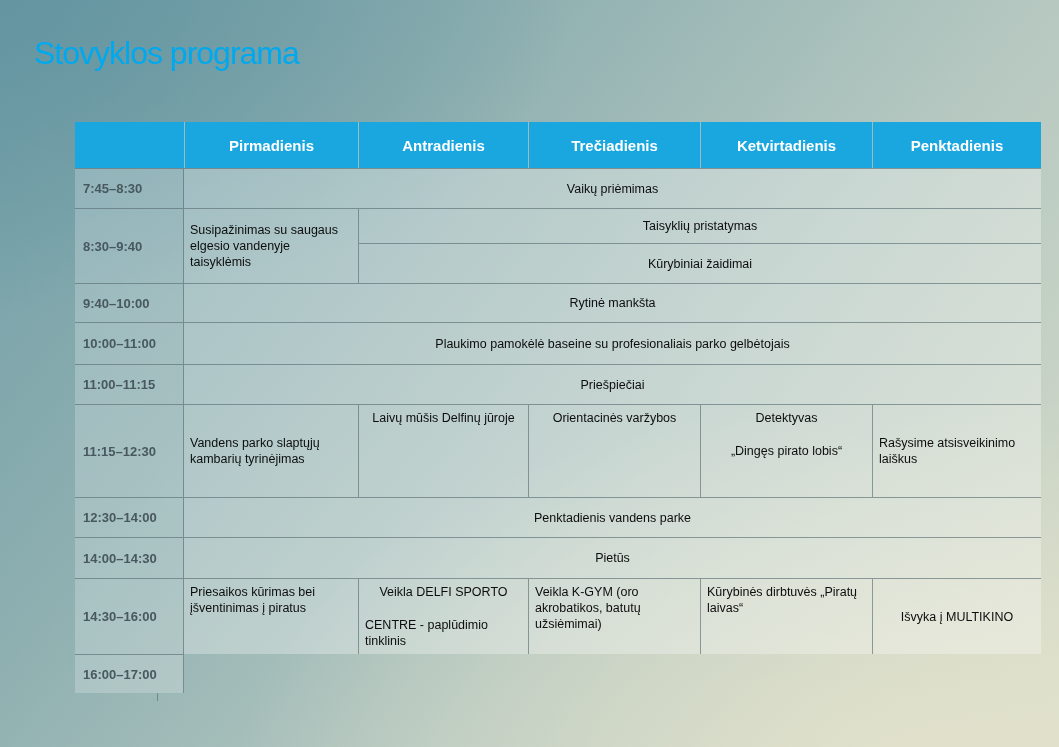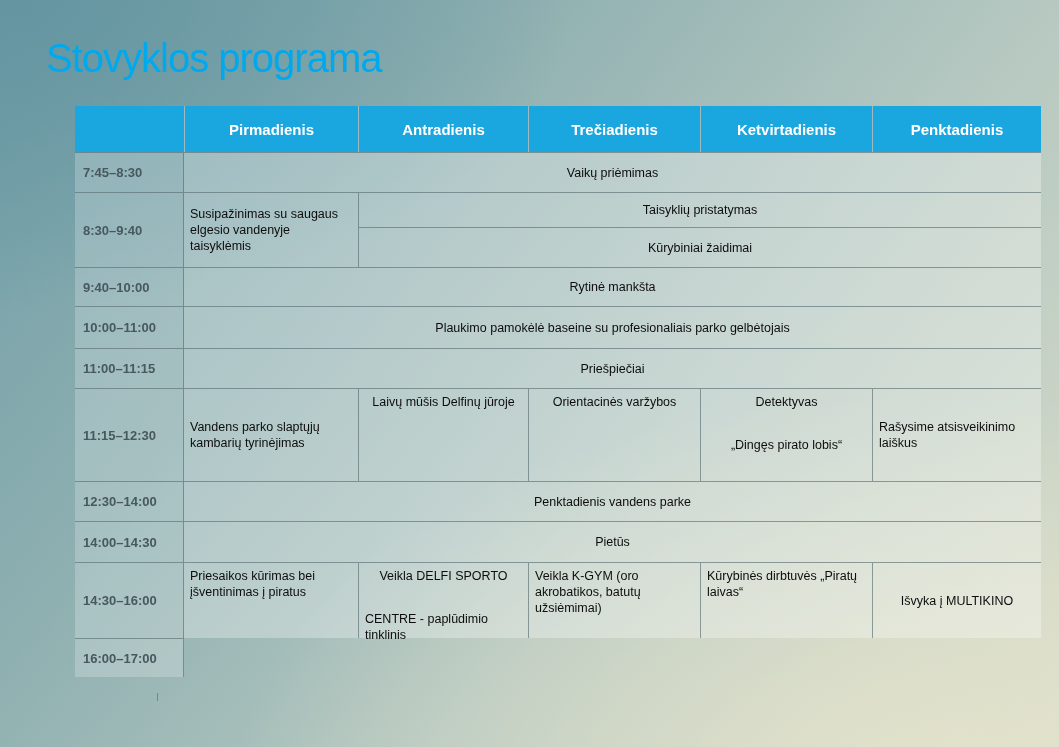--- a/index.html
+++ b/index.html
@@ -5,26 +5,26 @@
   html,body{margin:0;padding:0;background:#888;}
   .stage{
     position:relative;width:1059px;height:747px;overflow:hidden;
     font-family:"Liberation Sans","DejaVu Sans",sans-serif;
     background:
       radial-gradient(120% 95% at 88% 105%, rgba(230,228,204,0.85) 0%, rgba(230,228,204,0) 55%),
       radial-gradient(90% 70% at 0% 0%, rgba(96,146,158,0.75) 0%, rgba(96,146,158,0) 60%),
       linear-gradient(128deg,#6f9da7 0%,#8fb0b1 32%,#b4c7c0 62%,#d7dcca 100%);
   }
   .page-title{
-    position:absolute;left:46px;top:36px;
-    font-size:40px;line-height:1.1;color:#00a9ee;
+    position:absolute;left:34px;top:36px;
+    font-size:32px;line-height:1.1;color:#00a9ee;
     letter-spacing:-1px;font-weight:500;
   }
   .schedule{
-    position:absolute;left:48px;top:106px;width:966px;height:571px;
+    position:absolute;left:48px;top:122px;width:966px;height:571px;
     display:grid;
     grid-template-columns:109px 174px 170px 172px 172px 169px;
     grid-template-rows:46px 40px 35px 40px 39px 42px 40px 93px 40px 41px 76px 39px;
     font-size:12.5px;color:#0d0d0d;padding-left:27px;
   }
   .hcell{
     background:#1aa7e0;color:#ffffff;font-weight:bold;font-size:15px;
     display:flex;align-items:center;justify-content:center;grid-row:1;
   }
   .hcell.sep{border-left:1px solid #9dbcc2;}
@@ -38,21 +38,21 @@
   }
   .cell{
     background:rgba(255,255,255,0.30);
     border-top:1px solid rgba(90,110,115,0.65);
     display:flex;flex-direction:column;align-items:center;justify-content:center;
     text-align:left;padding:3px 6px;box-sizing:border-box;line-height:1.28;
   }
   .merged{grid-column:2 / 7;}
   .bl{border-left:1px solid rgba(90,110,115,0.65);}
   .v-top{justify-content:flex-start;padding-top:5px;}
-  .para + .para{margin-top:27px;}
+  .para + .para{margin-top:17px;}
   .stub{
     position:absolute;left:157px;top:693px;width:1px;height:8px;
     background:rgba(90,110,115,0.65);
   }
 </style>
 </head>
 <body>
 
 <div class="stage">
 

